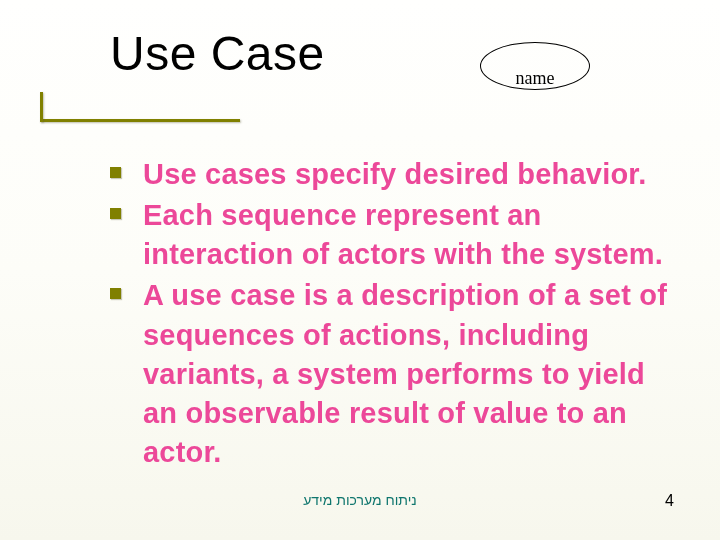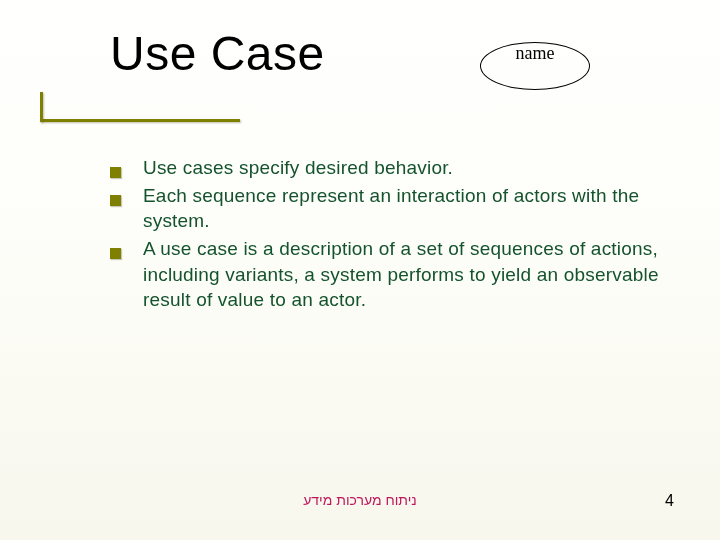--- a/index.html
+++ b/index.html
@@ -44,21 +44,21 @@
   }
   .oval {
     position: absolute;
     top: 42px;
     left: 480px;
     width: 110px;
     height: 48px;
     border: 1.5px solid #000;
     border-radius: 50%;
     display: flex;
-    align-items: flex-start;
+    align-items: flex-end;
     justify-content: center;
   }
   .oval-text {
     font-family: "Times New Roman", serif;
     font-size: 18px;
   }
   .body-area {
     position: absolute;
     top: 155px;
     left: 110px;
@@ -72,38 +72,39 @@
   .bullet {
     width: 11px;
     height: 11px;
     background: #808000;
     margin-top: 12px;
     margin-right: 22px;
     flex-shrink: 0;
     box-shadow: 1px 1px 1px rgba(80,80,40,0.3);
   }
   .bullet-text {
-    font-size: 19px;
+    font-size: 29px;
     line-height: 1.35;
-    color: #14532d;
+    color: #ec4899;
     letter-spacing: 0.2px;
+    font-weight: bold;
   }
   .footer {
     position: absolute;
     bottom: 24px;
     left: 0;
     right: 0;
     height: 24px;
   }
   .footer-center {
     position: absolute;
     left: 50%;
     transform: translateX(-50%);
     font-size: 14px;
-    color: #be185d;
+    color: #0f766e;
     direction: rtl;
     font-family: Arial, sans-serif;
   }
   .footer-right {
     position: absolute;
     right: 46px;
     font-size: 16px;
     color: #000;
   }
 </style>

